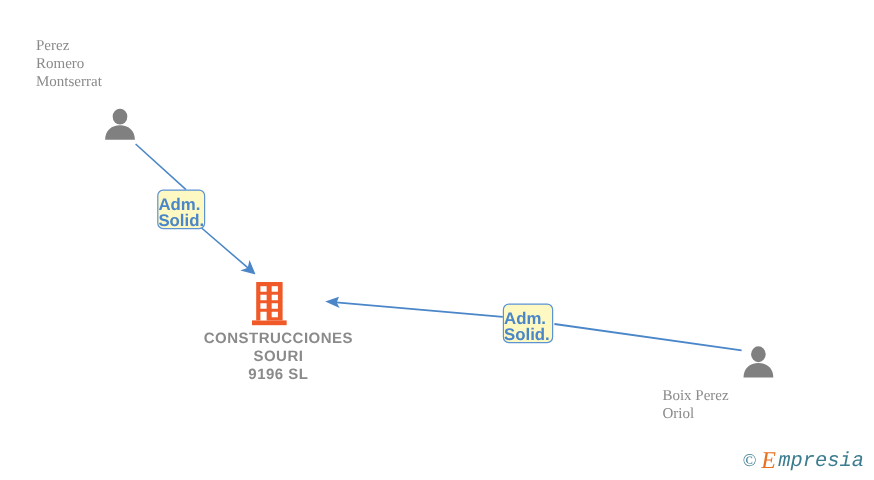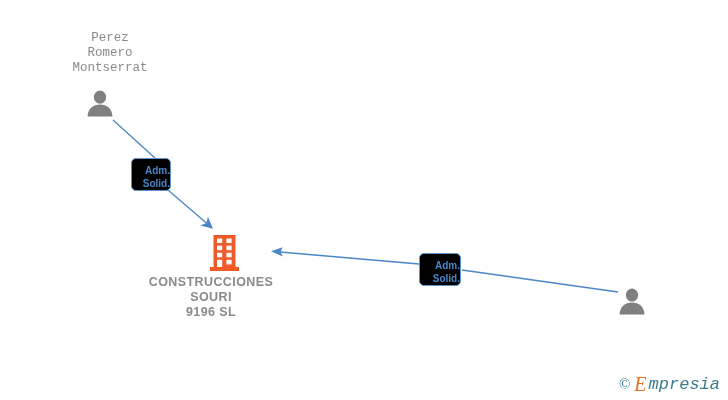--- a/index.html
+++ b/index.html
@@ -13,25 +13,24 @@
     height: 400px;
     background: #ffffff;
     overflow: hidden;
     font-family: "Liberation Sans", sans-serif;
   }
   .node {
     position: absolute;
   }
   .person-label {
     position: absolute;
-    text-align: center;
     color: #8a8a8a;
     font-size: 12.5px;
     line-height: 15px;
-    font-family: Liberation Mono, monospace;
+    font-family: Liberation Serif, serif;
     white-space: pre-line;
     width: 160px;
   }
   .company-label {
     position: absolute;
     text-align: center;
     color: #8a8a8a;
     font-size: 12.5px;
     font-weight: bold;
     line-height: 15px;
@@ -48,26 +47,26 @@
     left: 0; top: 0;
     width: 728px;
     height: 400px;
     pointer-events: none;
   }
   .rel-box {
     position: absolute;
     box-sizing: border-box;
     border: 1.6px solid #5b93d3;
     border-radius: 5px;
-    background: #000000;
+    background: #fef9c3;
     color: #4a86c8;
-    font-size: 10px;
+    font-size: 14px;
     font-weight: bold;
     line-height: 13px;
-    text-align: right;
+    text-align: left;
     padding-top: 5px;
     font-family: "Liberation Sans", sans-serif;
     white-space: pre-line;
     z-index: 5;
   }
   .watermark {
     position: absolute;
     right: 8px;
     bottom: 6px;
     display: flex;
@@ -138,33 +137,35 @@
       <rect x="7" y="4.5" width="5.2" height="4.6" fill="#ffffff"></rect>
       <rect x="16.4" y="4.5" width="5.2" height="4.6" fill="#ffffff"></rect>
       <rect x="7" y="11.6" width="5.2" height="4.6" fill="#ffffff"></rect>
       <rect x="16.4" y="11.6" width="5.2" height="4.6" fill="#ffffff"></rect>
       <rect x="7" y="18.7" width="5.2" height="4.6" fill="#ffffff"></rect>
       <rect x="16.4" y="18.7" width="5.2" height="4.6" fill="#ffffff"></rect>
       <rect x="7" y="25.8" width="5.2" height="7.2" fill="#ffffff"></rect>
       <rect x="16.4" y="25.8" width="5.2" height="4.6" fill="#ffffff"></rect>
     </svg>
   </div>
-  <div class="company-label" style="left:91px; top:275px;">CONSTRUCCIONES
+  <div class="company-label" style="left:112px; top:275px;">CONSTRUCCIONES
 SOURI
 9196  SL</div>
 
   <div class="rel-box" style="left:419px; top:253px; width:42px; height:33px;">Adm.
 Solid.</div>
 
   <div class="node person-icon" style="left:618px; top:288px;">
     <svg width="28" height="27" viewBox="0 0 28 27" xmlns="http://www.w3.org/2000/svg">
       <ellipse cx="14" cy="7.2" rx="6.1" ry="6.6" fill="#808080"></ellipse>
       <path d="M1.6,26.5 C1.6,18.6 7.2,14.4 14,14.4 C20.8,14.4 26.4,18.6 26.4,26.5 z" fill="#808080"></path>
     </svg>
   </div>
+  <div class="person-label" style="left:552px; top:322px;">Boix Perez
+Oriol</div>
 
   <div class="watermark">
     <span class="wm-c">©</span>
     <span class="wm-e">E</span>
     <span class="wm-rest">mpresia</span>
   </div>
 
 </div>
 
 </body></html>

